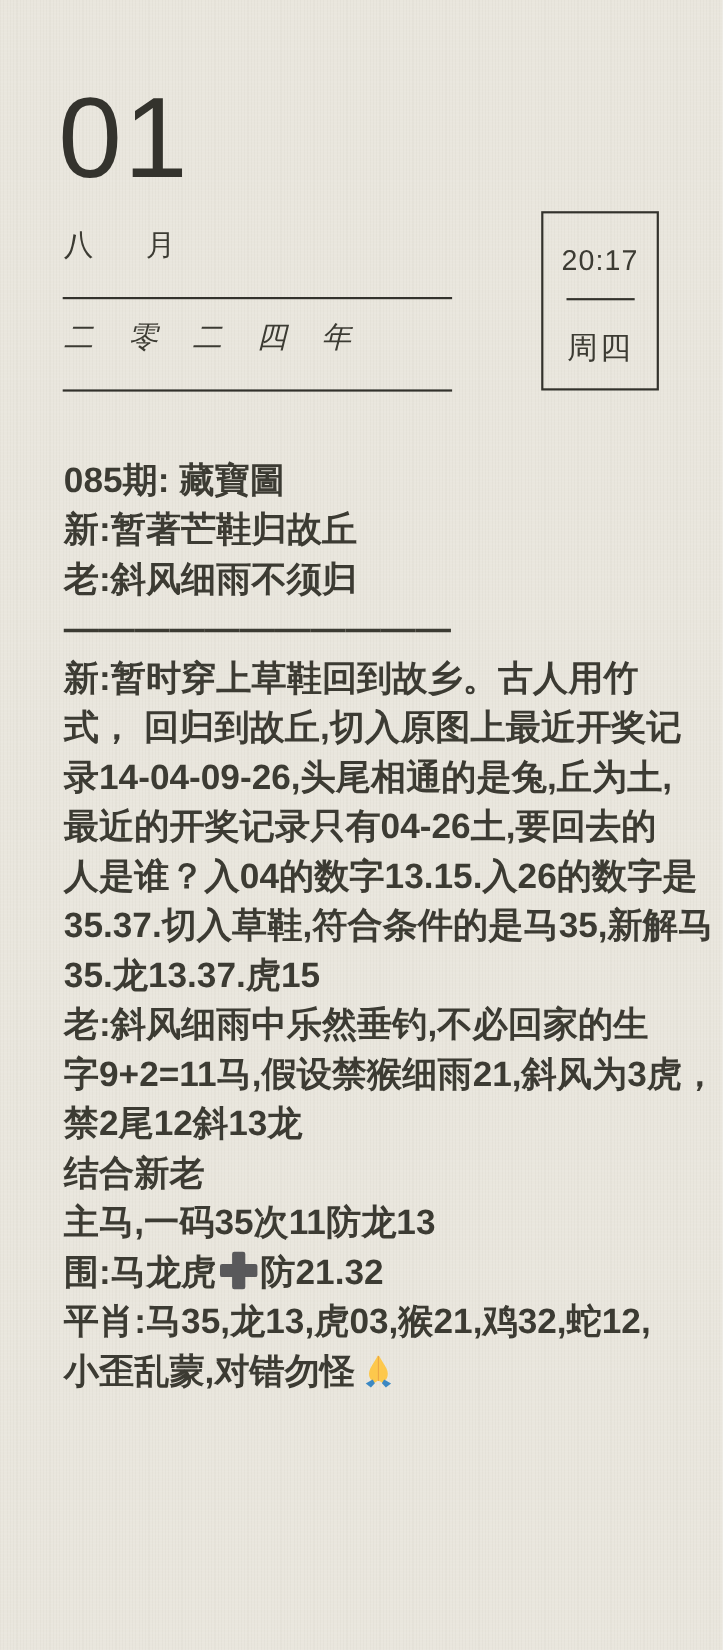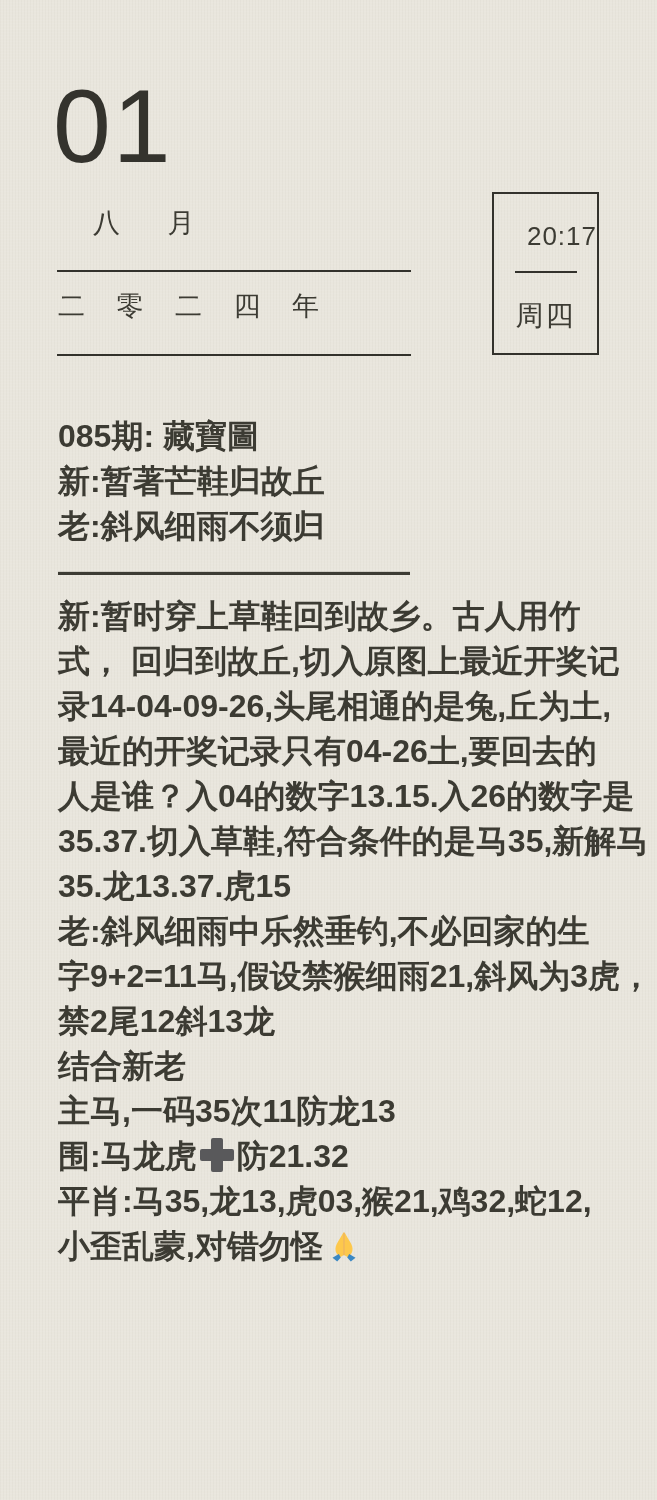--- a/index.html
+++ b/index.html
@@ -14,35 +14,35 @@
     color:#3c3b33;
     overflow:hidden;
   }
   .day{
     position:absolute;left:53px;top:74px;
     font-size:104px;line-height:1;letter-spacing:2px;
     font-weight:400;color:#34332d;
   }
   .month{
     position:absolute;left:58px;top:206px;
-    font-size:27px;line-height:1.3;letter-spacing:20px;color:#3c3b33;margin-left:35px;
+    font-size:27px;line-height:1.3;letter-spacing:20px;color:#3c3b33;
   }
   .year{
     position:absolute;left:58px;top:289px;
-    font-size:27px;line-height:1.3;letter-spacing:12px;color:#3c3b33;
+    font-size:27px;line-height:1.3;letter-spacing:12px;color:#3c3b33;font-style:italic;
   }
   .rule{position:absolute;left:57px;width:354px;height:2px;background:#33322c;}
   .rule1{top:270px;}
   .rule2{top:354px;}
   .timebox{
     position:absolute;left:492px;top:192px;width:107px;height:163px;
     border:2px solid #33322c;box-sizing:border-box;
   }
   .time{
-    position:absolute;left:0;right:0;top:29px;text-align:right;
+    position:absolute;left:0;right:0;top:29px;text-align:center;
     font-size:26px;line-height:1;letter-spacing:1px;color:#3c3b33;
   }
   .time-divider{
     position:absolute;left:50%;top:77px;transform:translateX(-50%);
     width:62px;height:2px;background:#33322c;
   }
   .weekday{
     position:absolute;left:0;right:0;top:108px;text-align:center;
     font-size:28px;line-height:1;letter-spacing:2px;color:#3c3b33;
   }

